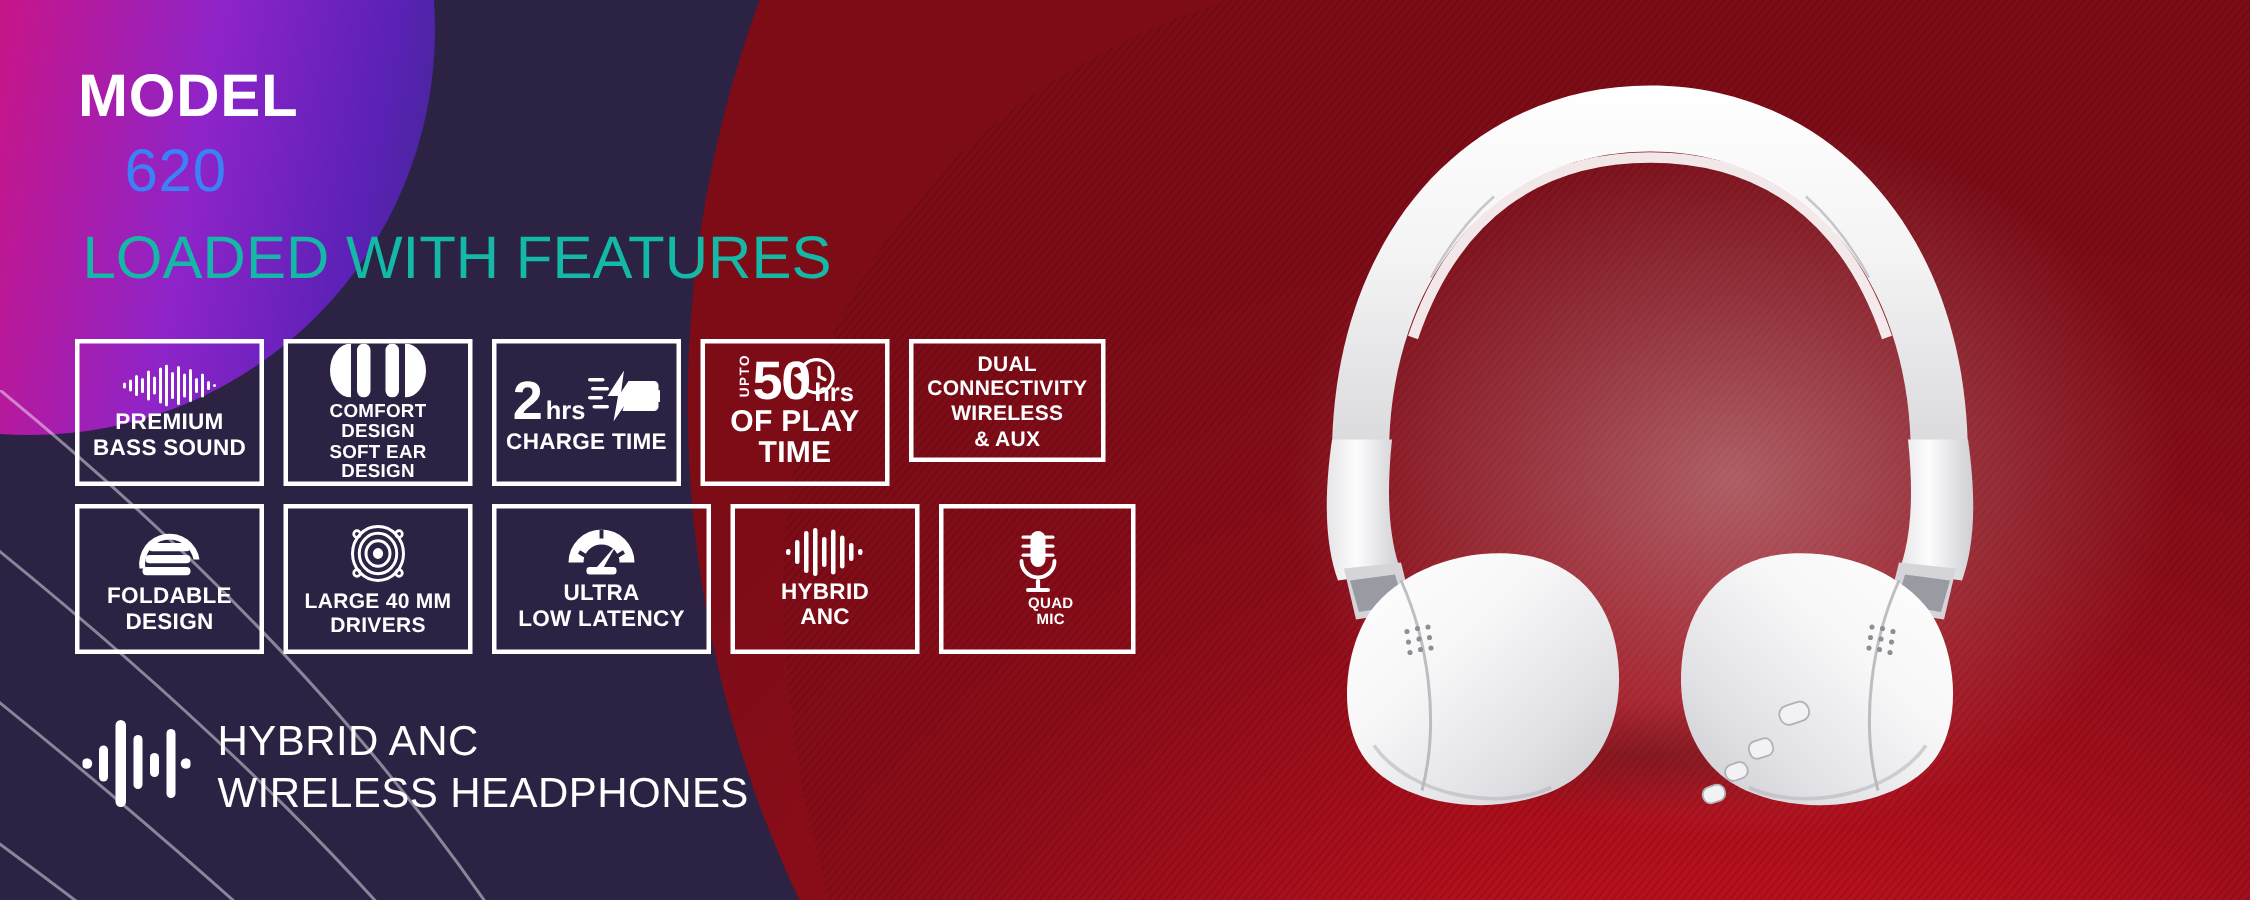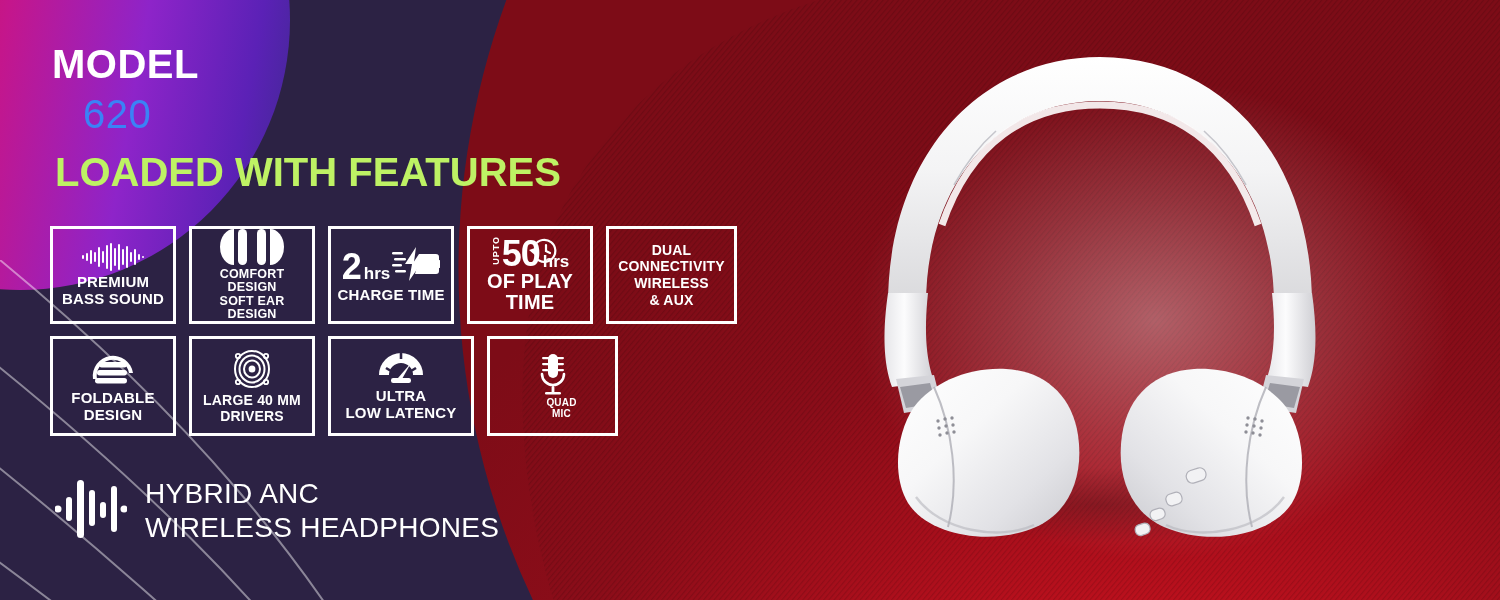--- a/index.html
+++ b/index.html
@@ -55,21 +55,21 @@
   .model-label{
     position:absolute;left:52px;top:44px;
     font-size:40px;font-weight:bold;color:#fff;letter-spacing:.5px;line-height:1;
   }
   .model-number{
     position:absolute;left:83px;top:94px;
     font-size:40px;font-weight:normal;color:#3b82f6;letter-spacing:.5px;line-height:1;
   }
   .headline{
     position:absolute;left:55px;top:152px;
-    font-size:40px;font-weight:bold;color:#bef264;letter-spacing:0px;line-height:1;
+    font-size:40px;font-weight:normal;color:#14b8a6;letter-spacing:0px;line-height:1;
     white-space:nowrap;
   }
 
   
   .features{position:absolute;left:50px;top:226px;}
   .frow{display:flex;}
   .frow.r2{margin-top:12px;}
 
   .fbox{
     box-sizing:border-box;
@@ -84,21 +84,21 @@
   .flabel{
     font-weight:bold;line-height:1.08;letter-spacing:.2px;
     white-space:pre-line;
   }
 
   
   .b-bass      {width:126px;height:98px;}
   .b-comfort   {width:126px;height:98px;}
   .b-charge    {width:126px;height:98px;}
   .b-play      {width:126px;height:98px;}
-  .b-dual      {width:131px;height:98px;margin-right:0;text-align:center;}
+  .b-dual      {width:131px;height:82px;margin-right:0;text-align:center;}
   .b-fold      {width:126px;height:100px;}
   .b-drivers   {width:126px;height:100px;}
   .b-latency   {width:146px;height:100px;}
   .b-anc       {width:126px;height:100px;}
   .b-quad      {width:131px;height:100px;margin-right:0;}
 
   .b-bass    .flabel{font-size:15px;}
   .b-comfort .flabel{font-size:12.5px;}
   .b-charge  .flabel{font-size:15px;}
   .b-play    .flabel{font-size:20px;}
@@ -315,20 +315,39 @@
               <line x1="39" y1="17" x2="34" y2="20"></line>
             </g>
             <path d="M21 27 L34 12 L25 28 Z" fill="#fff"></path>
             <rect x="14" y="27" width="20" height="5" rx="2.2" fill="#fff"></rect>
           </svg>
         </span>
         <span class="flabel">ULTRA
 LOW LATENCY</span>
       </div>
 
+      <div class="fbox b-anc">
+        <span class="ficon">
+          <svg width="52" height="32" viewBox="0 0 52 32">
+            <g fill="#fff">
+              <rect x="0" y="14" width="3" height="4" rx="1.5"></rect>
+              <rect x="6" y="8" width="3" height="16" rx="1.5"></rect>
+              <rect x="12" y="2" width="3" height="28" rx="1.5"></rect>
+              <rect x="18" y="0" width="3" height="32" rx="1.5"></rect>
+              <rect x="24" y="6" width="3" height="20" rx="1.5"></rect>
+              <rect x="30" y="1" width="3" height="30" rx="1.5"></rect>
+              <rect x="36" y="5" width="3" height="22" rx="1.5"></rect>
+              <rect x="42" y="10" width="3" height="12" rx="1.5"></rect>
+              <rect x="48" y="14" width="3" height="4" rx="1.5"></rect>
+            </g>
+          </svg>
+        </span>
+        <span class="flabel">HYBRID
+ANC</span>
+      </div>
 
       <div class="fbox b-quad">
         <span class="ficon">
           <svg width="32" height="42" viewBox="0 0 32 42">
             <g fill="#fff">
               <rect x="11" y="1" width="10" height="24" rx="5"></rect>
               <rect x="5" y="4" width="22" height="2.2" rx="1.1"></rect>
               <rect x="5" y="10" width="22" height="2.2" rx="1.1"></rect>
               <rect x="5" y="16" width="22" height="2.2" rx="1.1"></rect>
               <rect x="14.6" y="33" width="2.8" height="7" rx="1.4"></rect>

